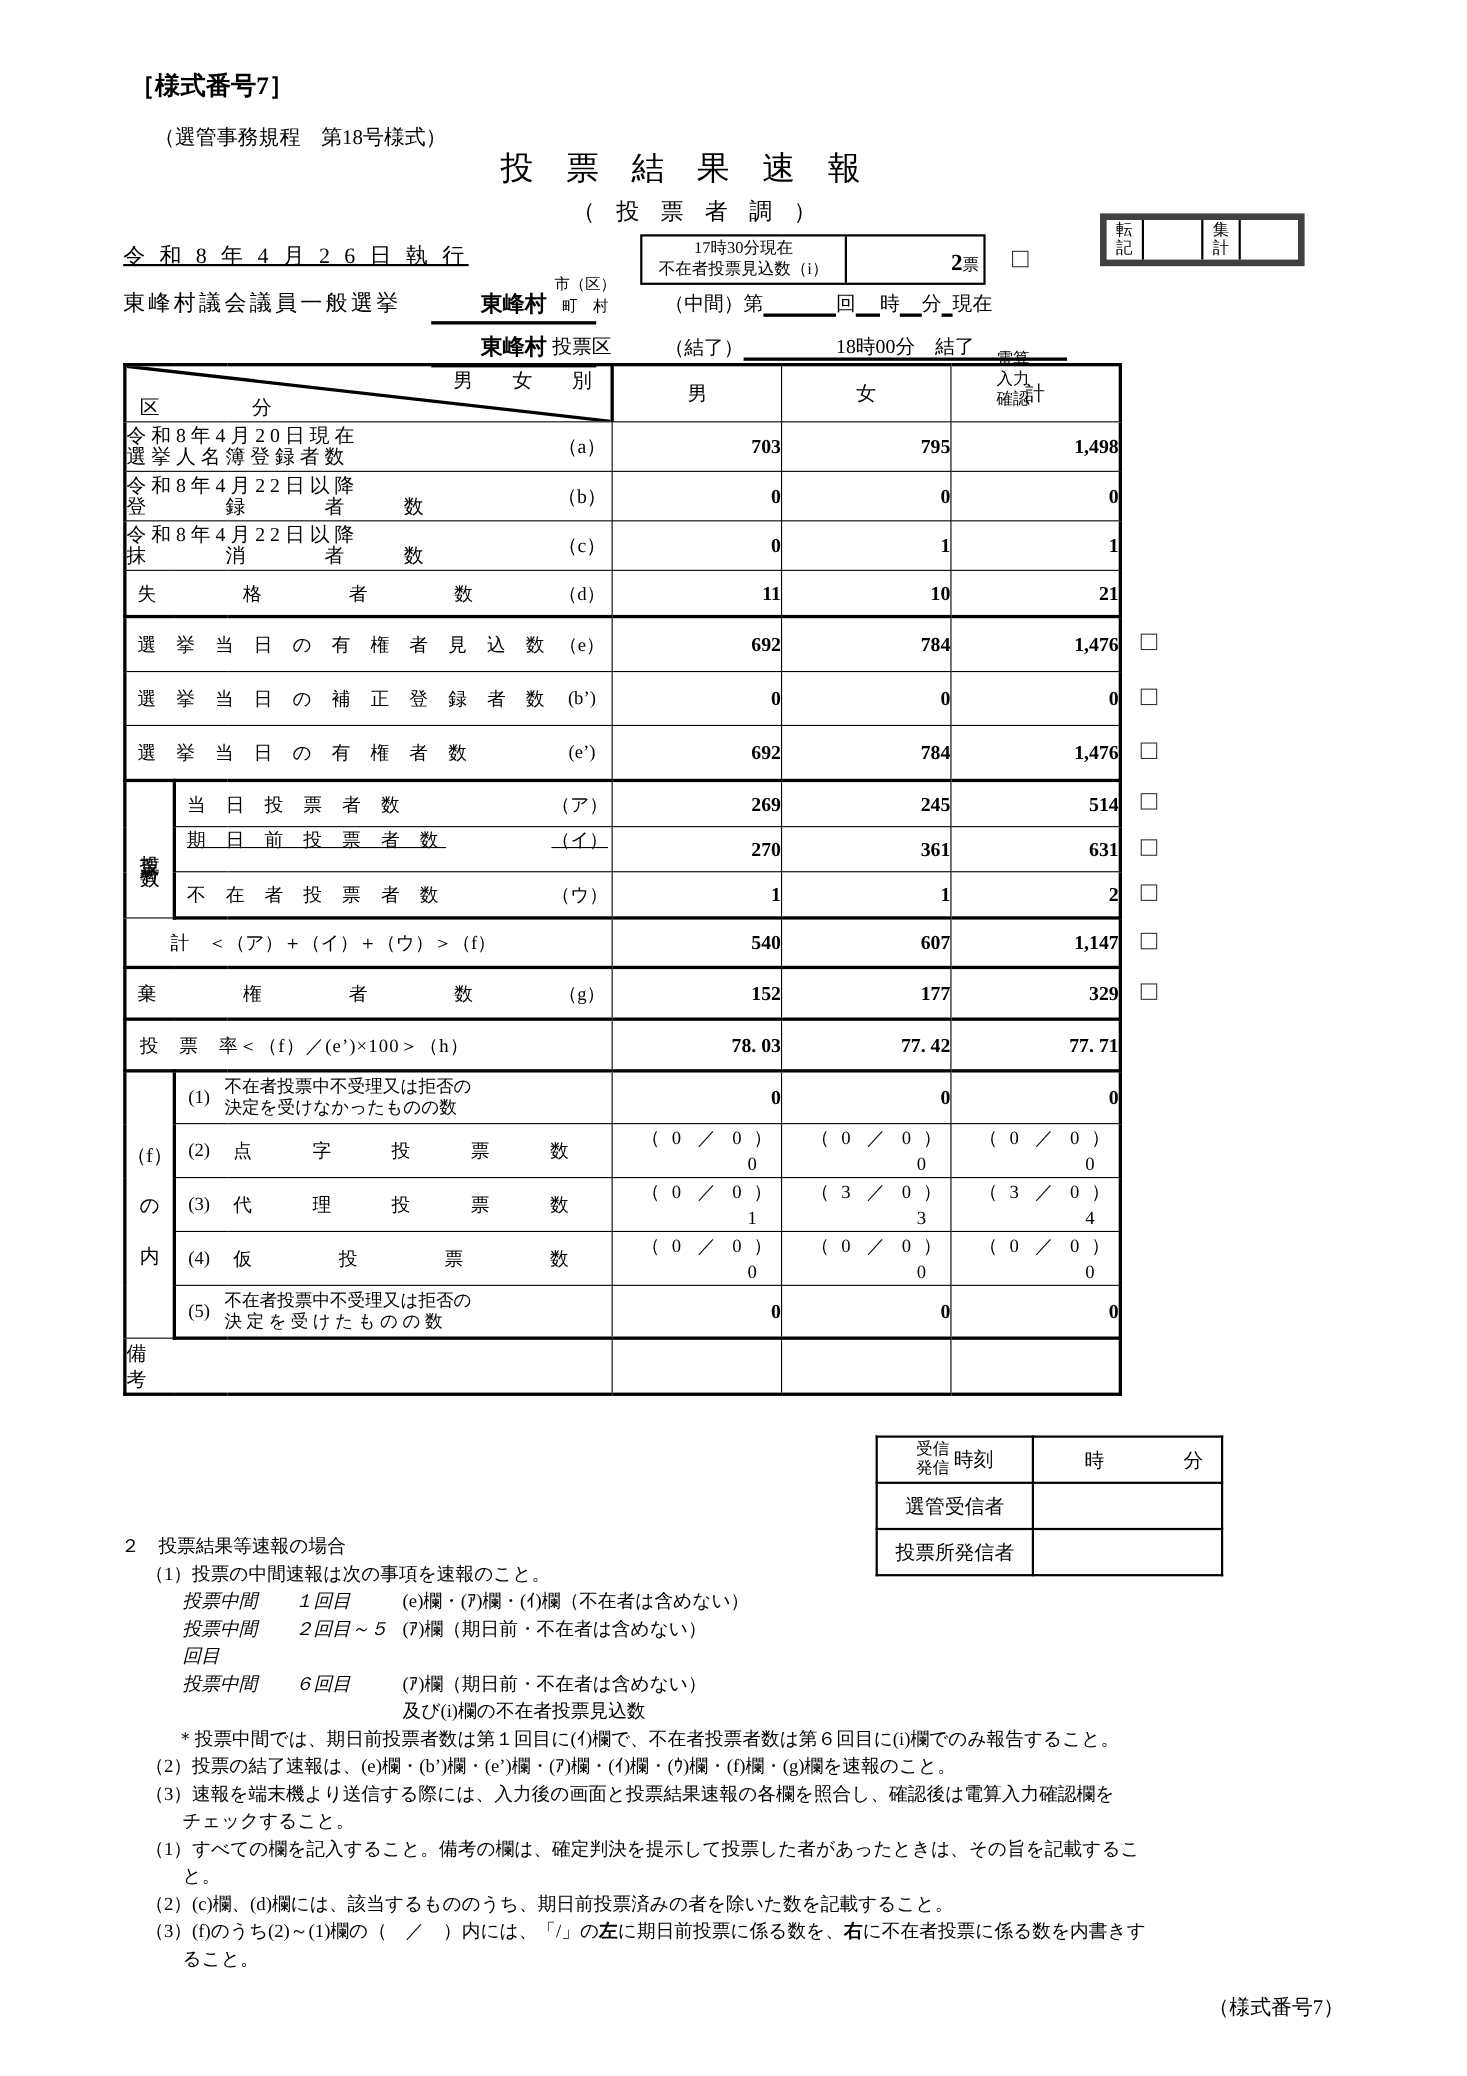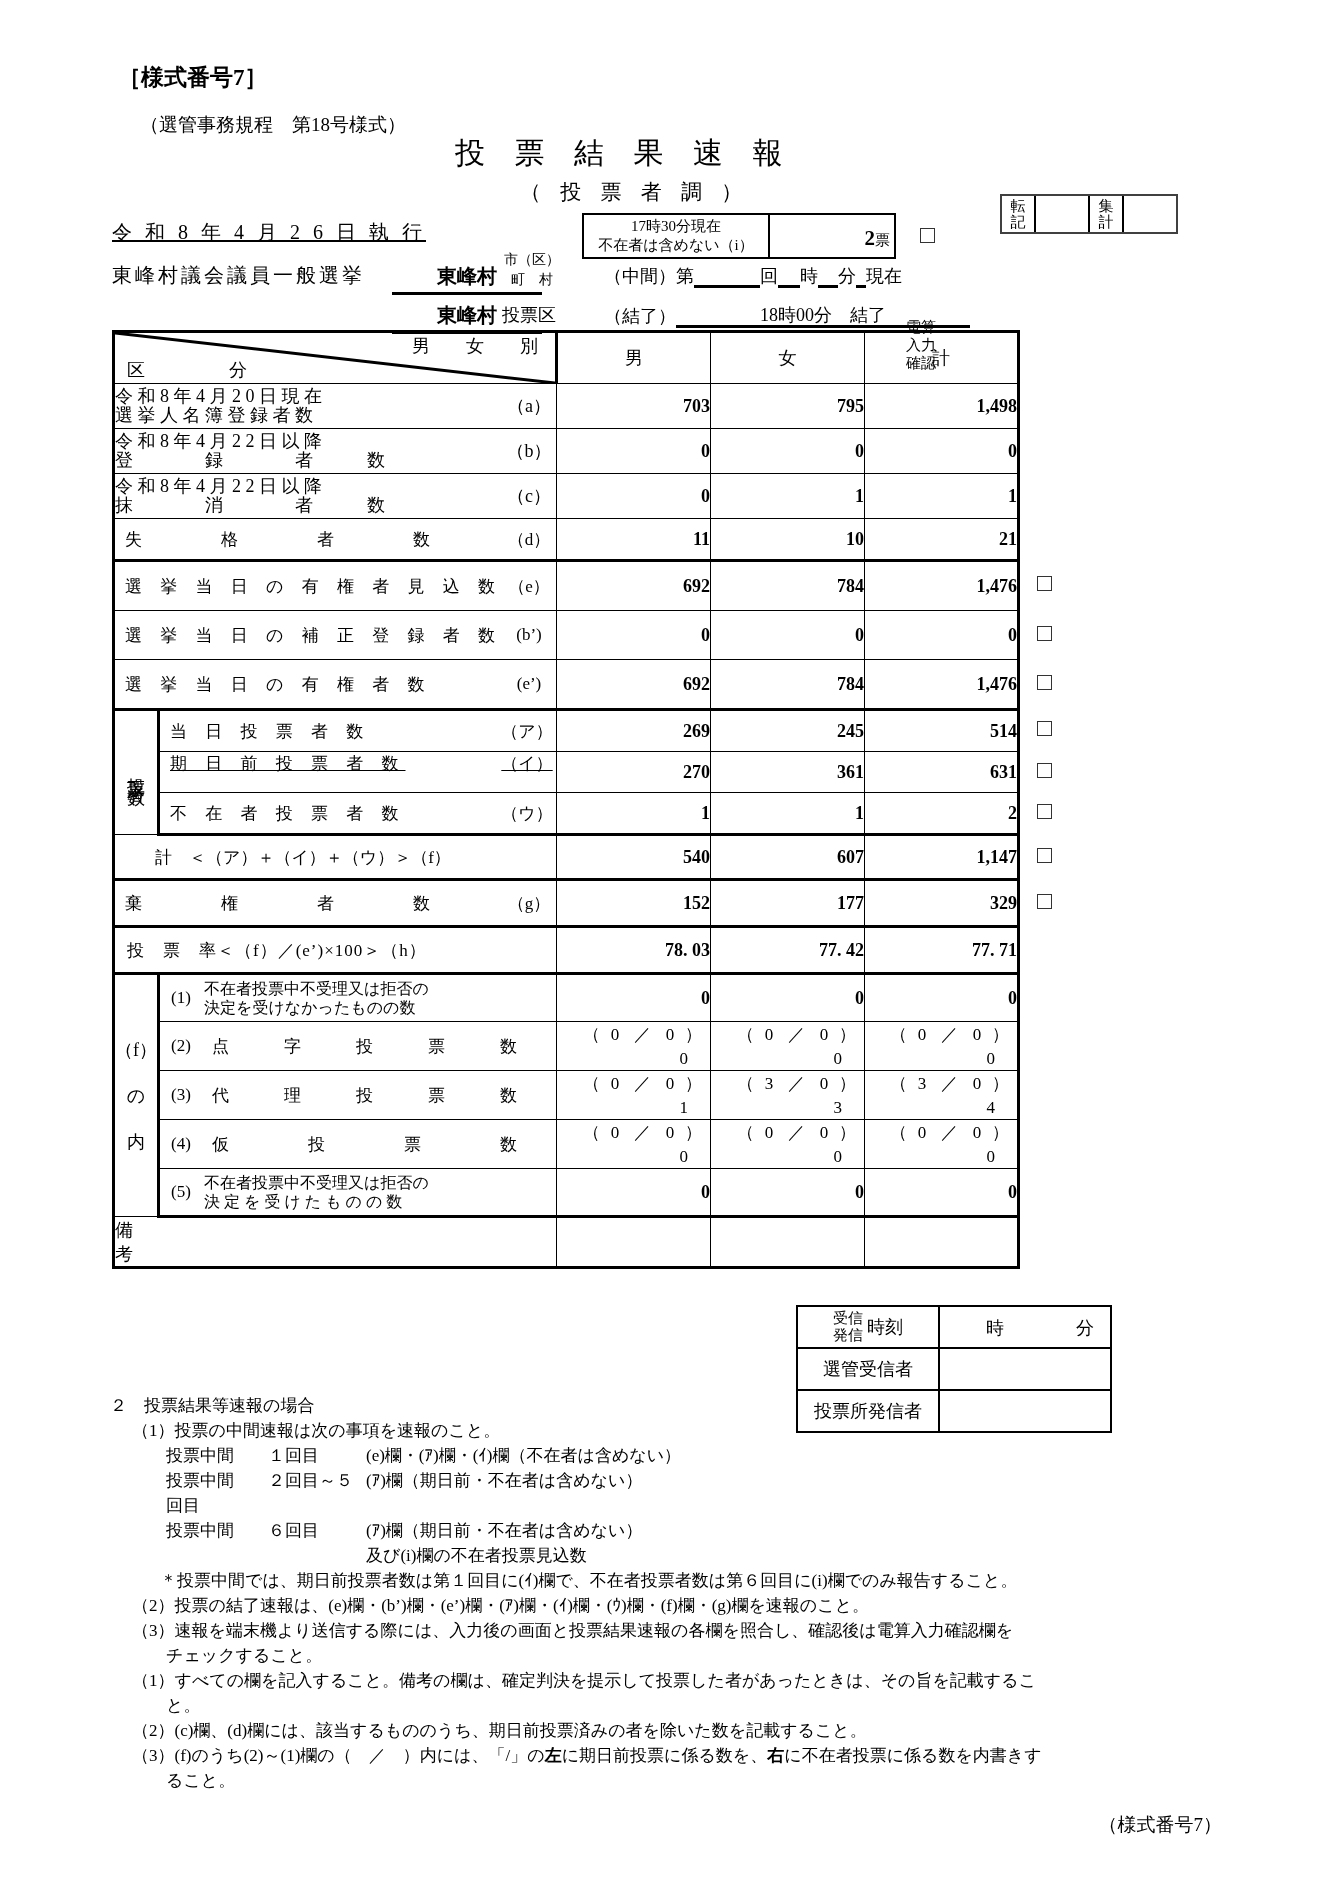--- a/index.html
+++ b/index.html
@@ -44,21 +44,21 @@
     position: absolute;
     left: 520px; top: 178px;
     font-size: 21px;
     letter-spacing: 7px;
   }
   
   .tenki-box {
     position: absolute;
     left: 1000px; top: 194px;
     display: flex;
-    border: 2px solid #404040;
+    border: 6px solid #404040;
   }
   .tenki-box .lbl {
     width: 26px;
     padding: 2px 3px;
     font-size: 15px;
     line-height: 16px;
     text-align: center;
     border-right: 2px solid #000;
   }
   .tenki-box .val {
@@ -361,21 +361,21 @@
     line-height: 25px;
   }
   .notes .h { margin-left: 0px; }
   .notes .i1 { margin-left: 22px; }
   .notes .i2 { margin-left: 56px; }
   .notes .i3 { margin-left: 50px; }
   .notes .cont { margin-left: 56px; }
   .notes .blk { margin-top: 20px; }
   .nowrapline { white-space: nowrap; }
   .ftrow { display: flex; }
-  .ftrow .c1 { width: 200px; flex: none; }
+  .ftrow .c1 { width: 200px; flex: none; font-style: italic; }
   .bolder { font-weight: bold; }
   .footer-right {
     position: absolute;
     right: 112px; top: 1812px;
     font-size: 19px;
   }
 </style>
 </head>
 <body>
 
@@ -399,21 +399,21 @@
   <div class="shiku">
     <div>市（区）</div>
     <div>町　村</div>
   </div>
   <div class="vill-2">東峰村</div>
   <div class="touhyouku">投票区</div>
 
   <div class="abs-box">
     <div class="lbl">
       <div>17時30分現在</div>
-      <div>不在者は含めない（i）</div>
+      <div>不在者投票見込数（i）</div>
     </div>
     <div class="val"><span>2</span><span class="unit">票</span></div>
   </div>
   <div class="abs-chk"><span class="chk"></span></div>
 
   <div class="mid-line">
     <span>（中間）第</span><span class="blank" style="width:66px"></span><span>回</span><span class="blank" style="width:22px"></span><span>時</span><span class="blank" style="width:20px"></span><span>分</span><span class="blank" style="width:10px"></span><span>現在</span>
   </div>
 
   <div class="fin-line">

